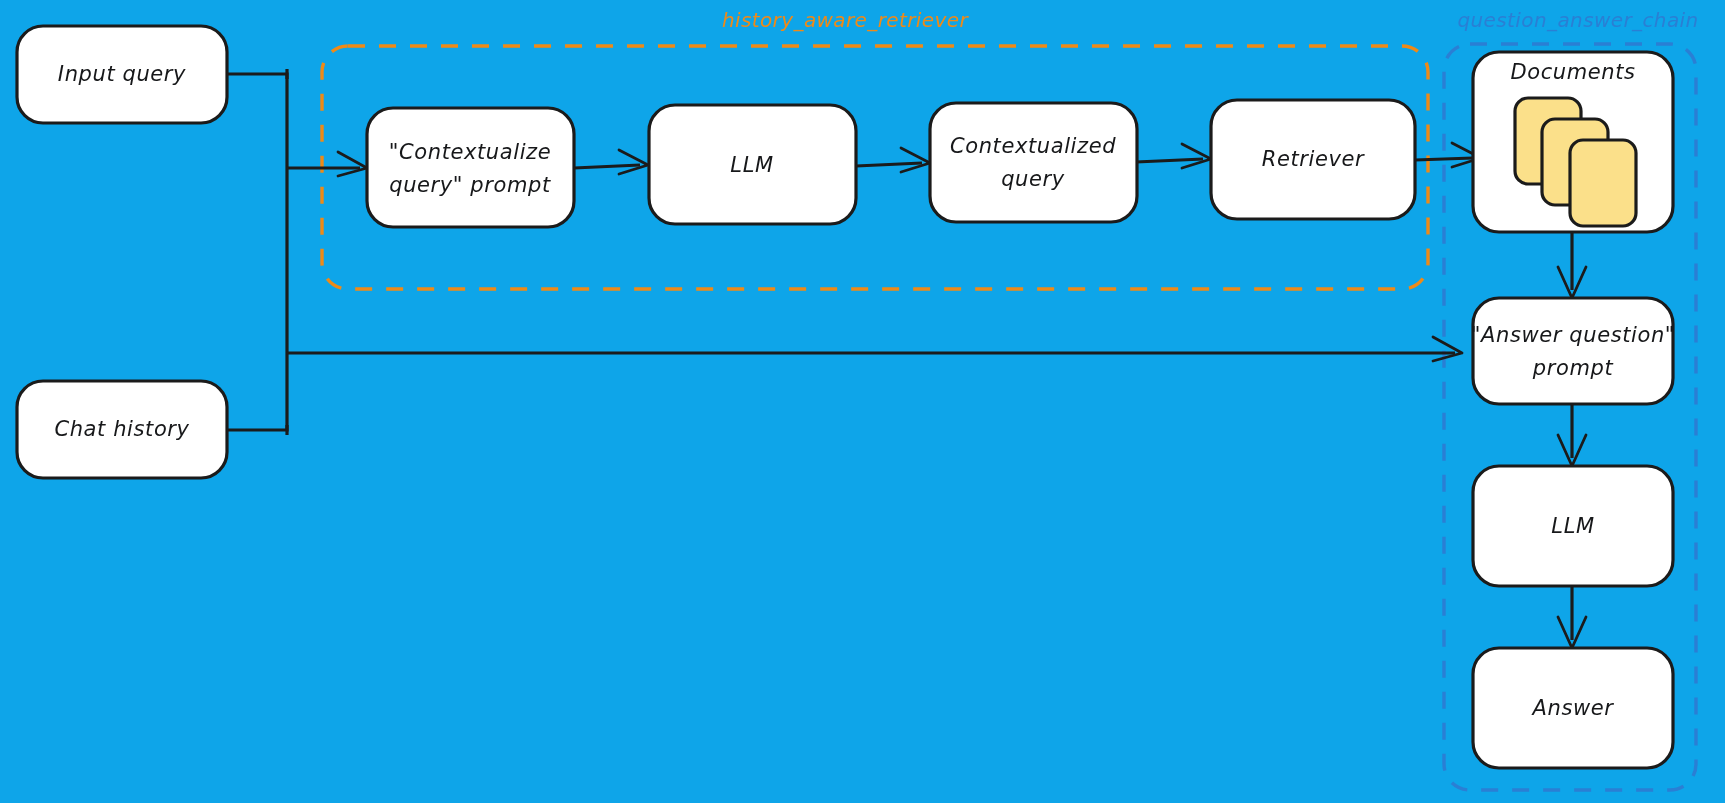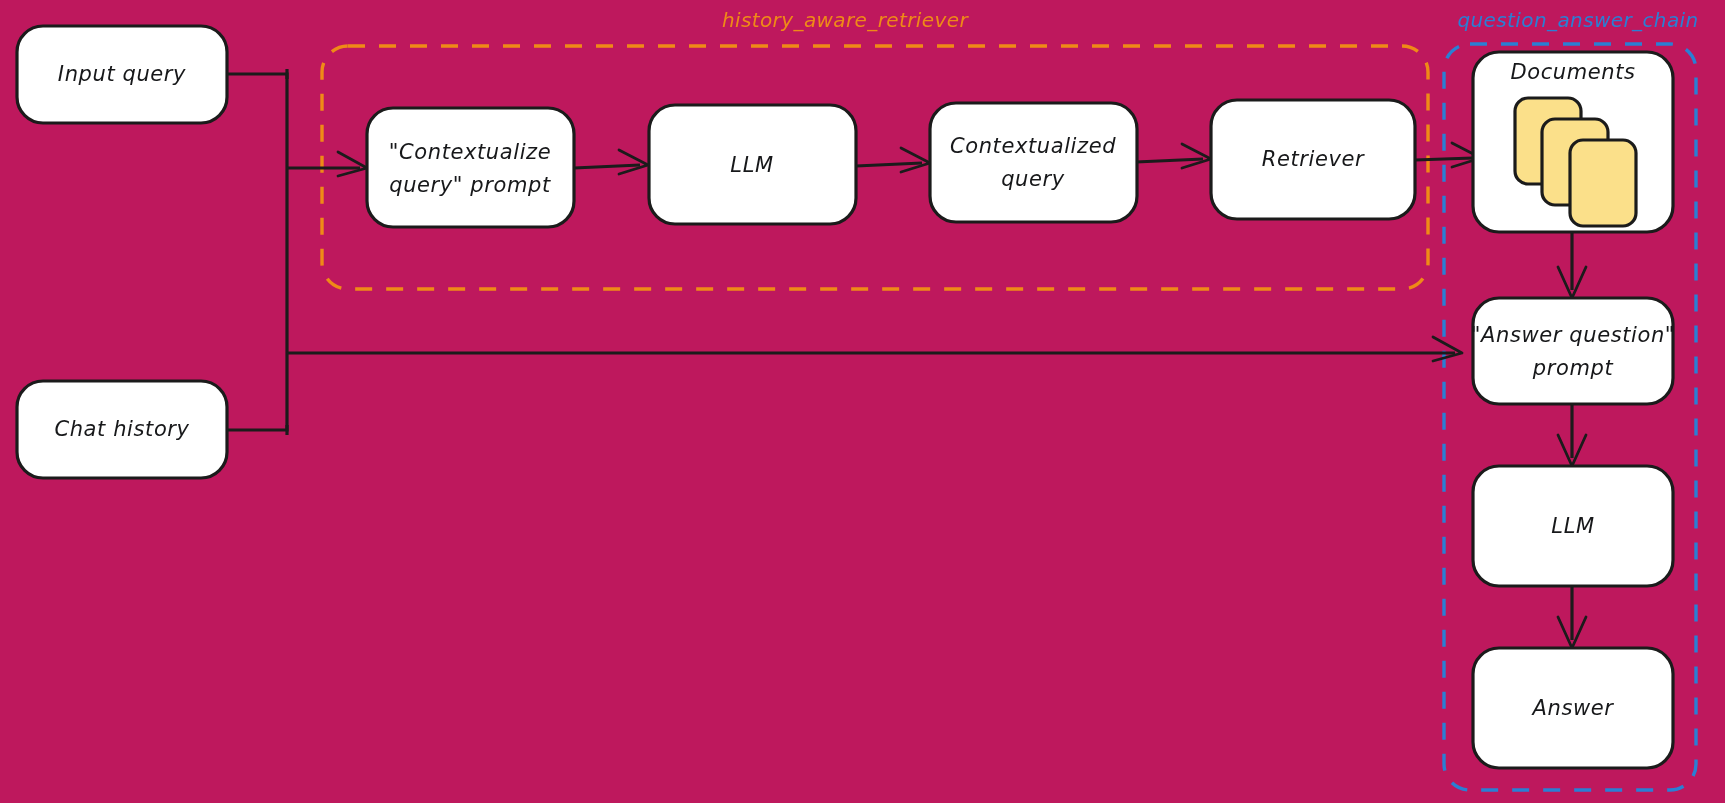--- a/index.html
+++ b/index.html
@@ -11,21 +11,21 @@
   body {
     width: 1725px;
     height: 803px;
     overflow: hidden;
     font-family: "DejaVu Sans", sans-serif;
   }
   #diagram-root {
     position: relative;
     width: 1725px;
     height: 803px;
-    background: #be185d;
+    background: #0ea5e9;
   }
   svg#flow {
     position: absolute;
     top: 0; left: 0;
     width: 1725px;
     height: 803px;
   }
   .node-box {
     fill: #ffffff;
     stroke: #1b1b1b;

